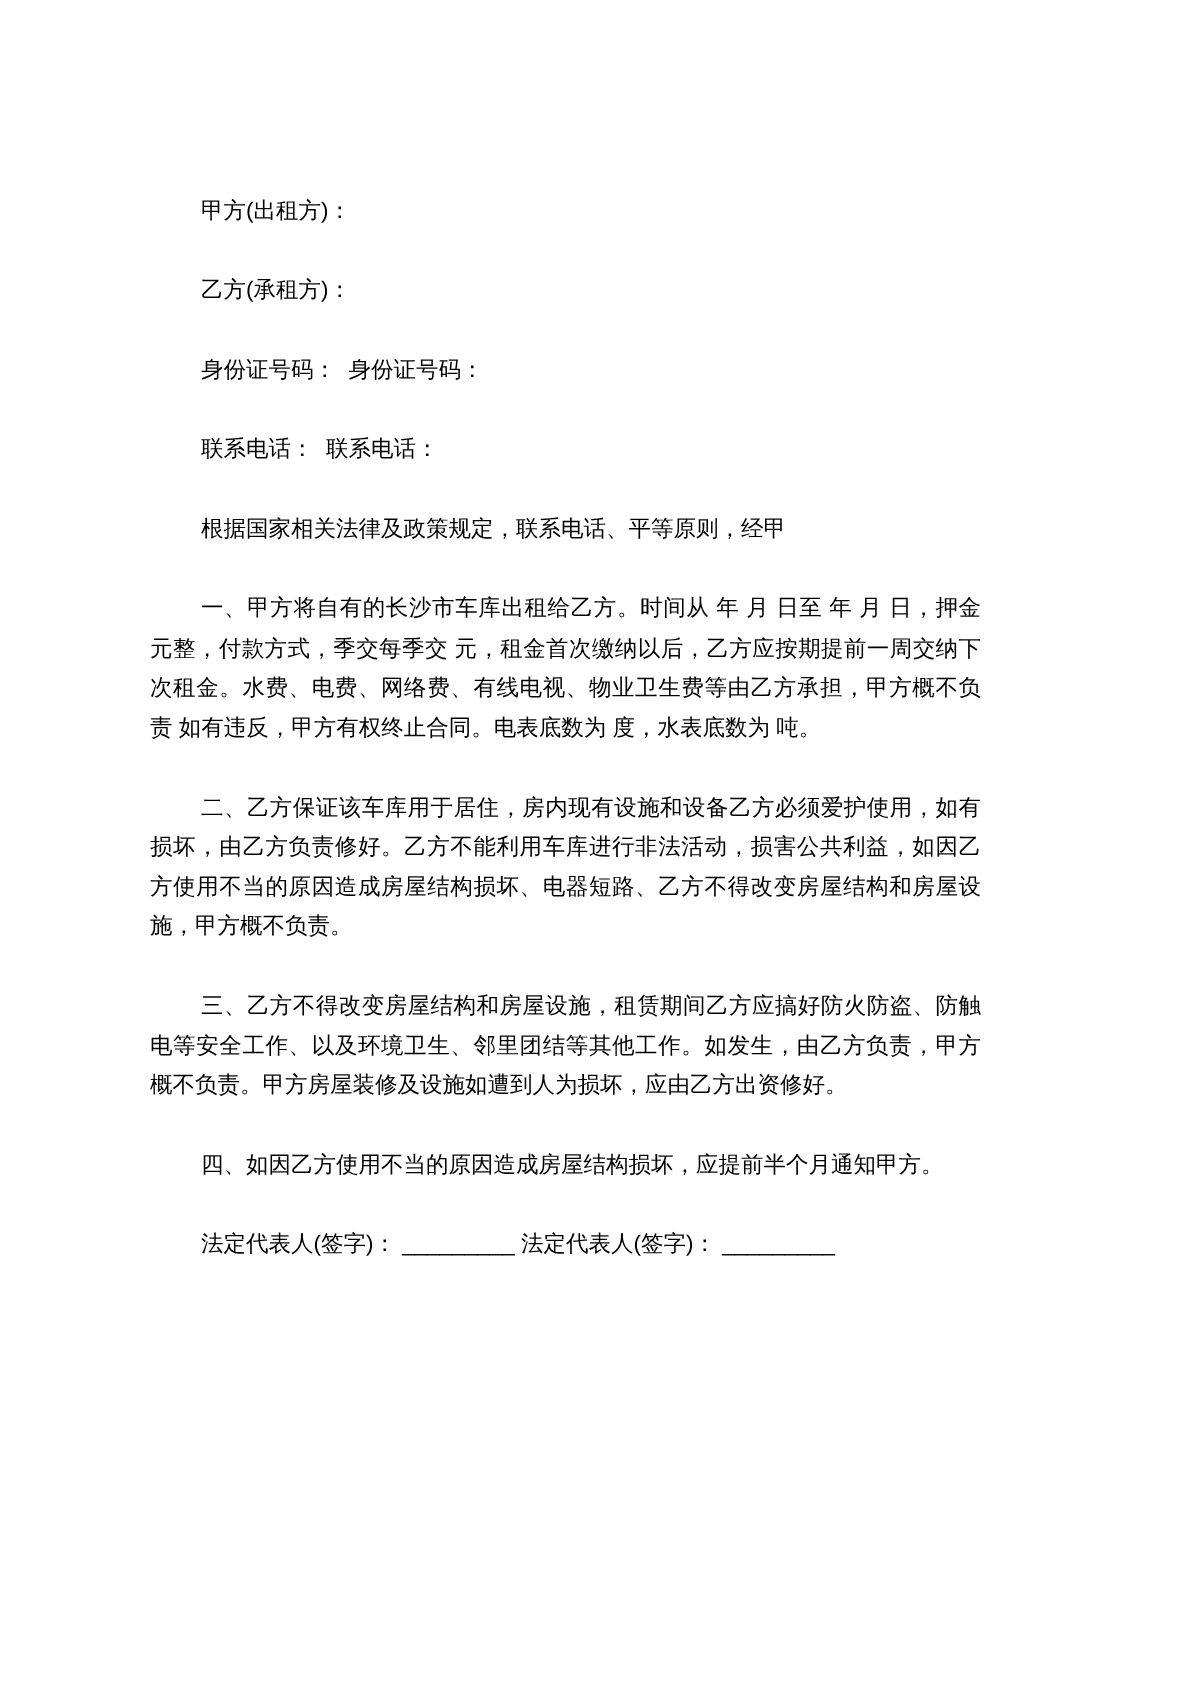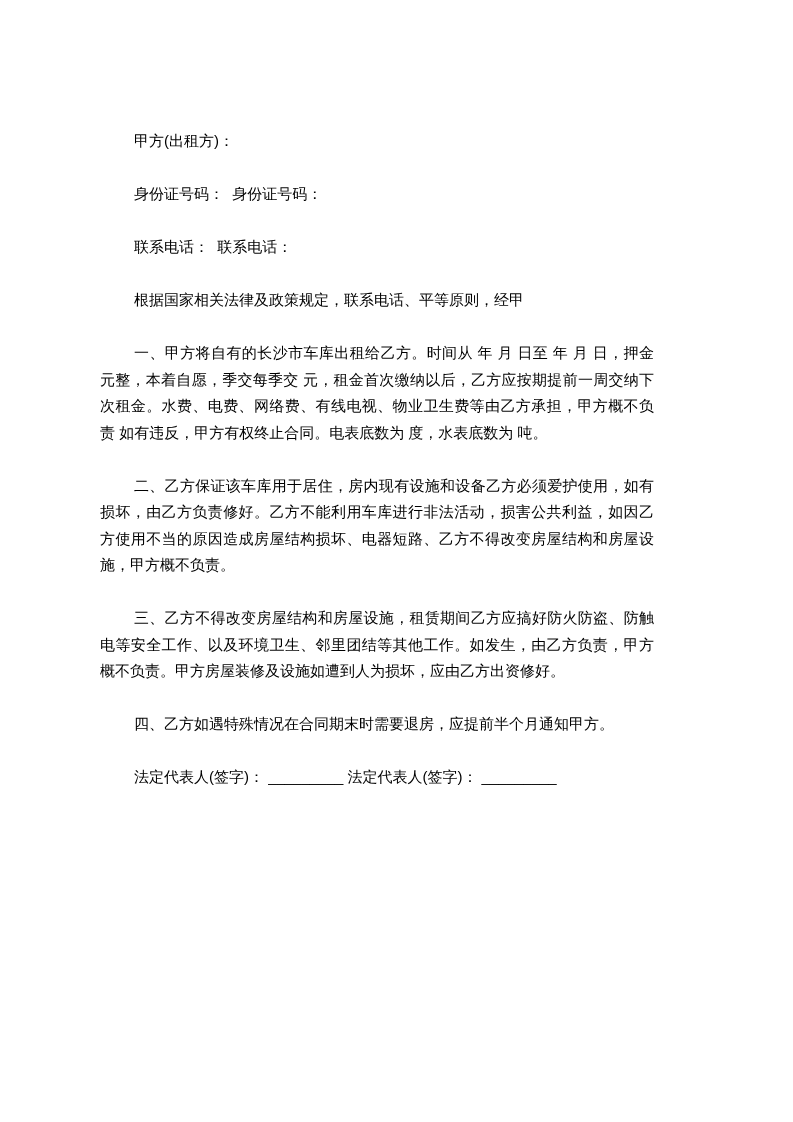--- a/index.html
+++ b/index.html
@@ -32,21 +32,22 @@
   }
   .page p:last-child {
     margin-bottom: 16px;
   }
 </style>
 </head>
 <body>
 
 <div class="page">
   <p>甲方(出租方)：</p>
+  <p>乙方(承租方)：</p>
   <p>身份证号码：&nbsp; 身份证号码：</p>
   <p>联系电话：&nbsp; 联系电话：</p>
   <p>根据国家相关法律及政策规定，联系电话、平等原则，经甲</p>
-  <p>一、甲方将自有的长沙市车库出租给乙方。时间从 年 月 日至 年 月 日，押金 元整，本着自愿，季交每季交 元，租金首次缴纳以后，乙方应按期提前一周交纳下次租金。水费、电费、网络费、有线电视、物业卫生费等由乙方承担，甲方概不负责 如有违反，甲方有权终止合同。电表底数为 度，水表底数为 吨。</p>
+  <p>一、甲方将自有的长沙市车库出租给乙方。时间从 年 月 日至 年 月 日，押金 元整，付款方式，季交每季交 元，租金首次缴纳以后，乙方应按期提前一周交纳下次租金。水费、电费、网络费、有线电视、物业卫生费等由乙方承担，甲方概不负责 如有违反，甲方有权终止合同。电表底数为 度，水表底数为 吨。</p>
   <p>二、乙方保证该车库用于居住，房内现有设施和设备乙方必须爱护使用，如有损坏，由乙方负责修好。乙方不能利用车库进行非法活动，损害公共利益，如因乙方使用不当的原因造成房屋结构损坏、电器短路、乙方不得改变房屋结构和房屋设施，甲方概不负责。</p>
   <p>三、乙方不得改变房屋结构和房屋设施，租赁期间乙方应搞好防火防盗、防触电等安全工作、以及环境卫生、邻里团结等其他工作。如发生，由乙方负责，甲方概不负责。甲方房屋装修及设施如遭到人为损坏，应由乙方出资修好。</p>
-  <p>四、乙方如遇特殊情况在合同期末时需要退房，应提前半个月通知甲方。</p>
+  <p>四、如因乙方使用不当的原因造成房屋结构损坏，应提前半个月通知甲方。</p>
   <p>法定代表人(签字)： _________ 法定代表人(签字)： _________</p>
 </div>
 
 </body></html>

